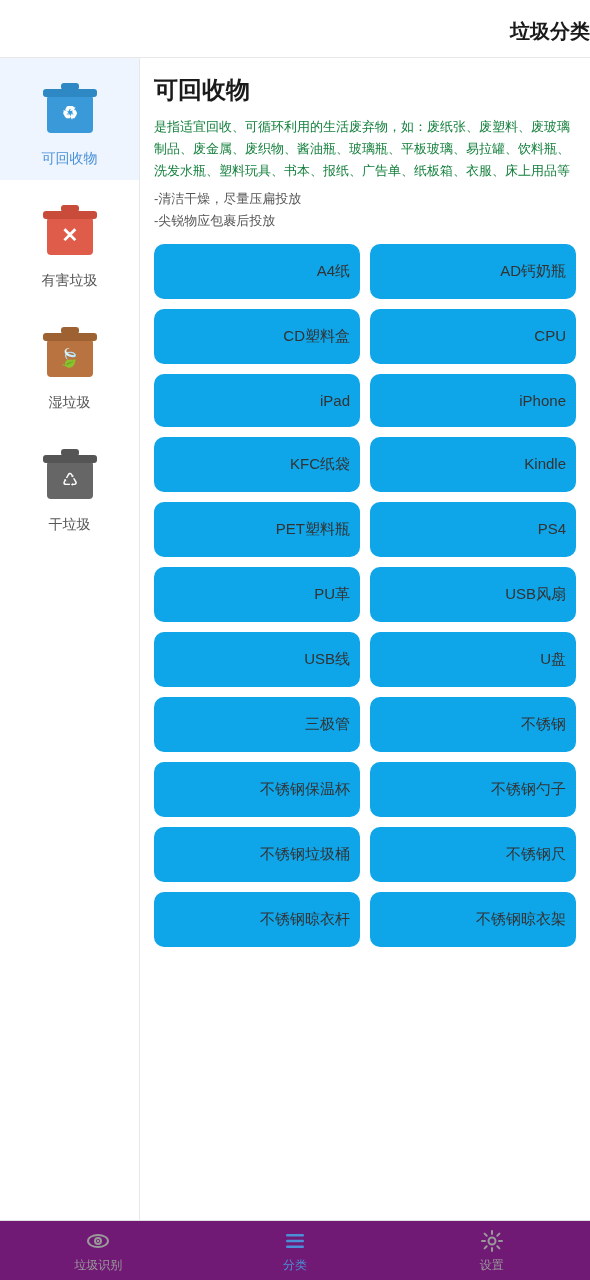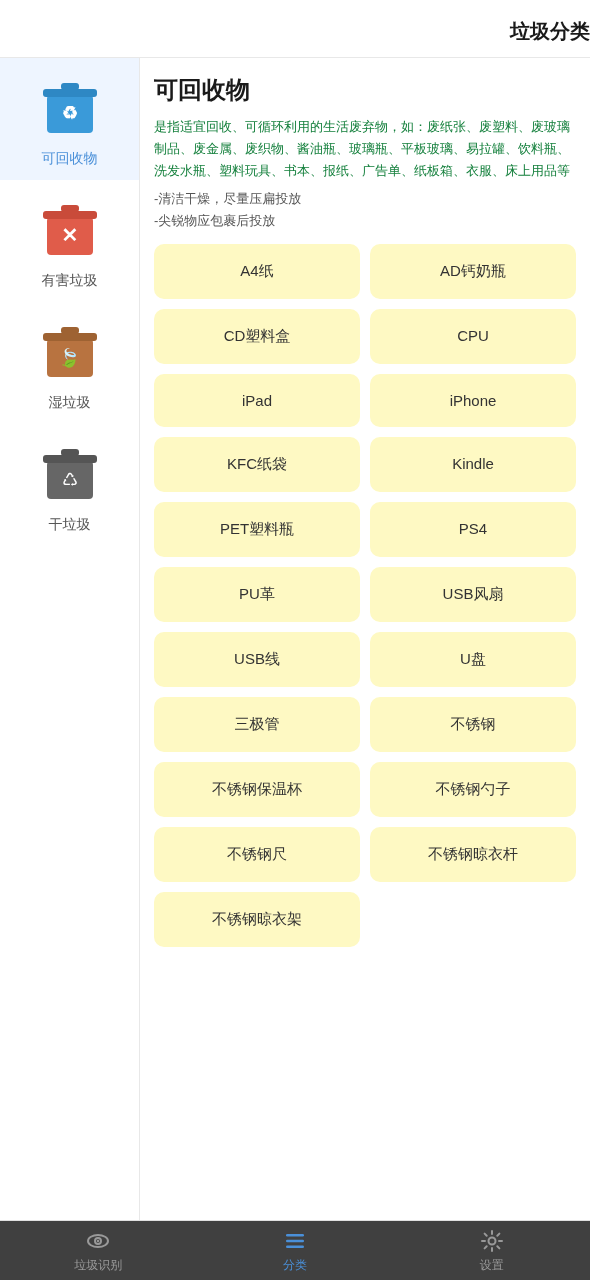--- a/index.html
+++ b/index.html
@@ -102,36 +102,36 @@
 
     
     .items-grid {
       display: grid;
       grid-template-columns: 1fr 1fr;
       gap: 10px;
       margin-top: 6px;
     }
 
     .grid-item {
-      background: #fef9c3;
+      background: #0ea5e9;
       border-radius: 10px;
       padding: 18px 10px;
-      text-align: center;
+      text-align: right;
       font-size: 15px;
       color: #333;
       cursor: pointer;
     }
 
     
     .tabbar {
       height: 60px;
       border-top: 1px solid #e0e0e0;
       display: flex;
       align-items: center;
-      background: #404040;
+      background: #701a75;
     }
 
     .tab-item {
       flex: 1;
       display: flex;
       flex-direction: column;
       align-items: center;
       justify-content: center;
       cursor: pointer;
       padding: 6px 0;
@@ -238,20 +238,21 @@
         <div class="grid-item">PET塑料瓶</div>
         <div class="grid-item">PS4</div>
         <div class="grid-item">PU革</div>
         <div class="grid-item">USB风扇</div>
         <div class="grid-item">USB线</div>
         <div class="grid-item">U盘</div>
         <div class="grid-item">三极管</div>
         <div class="grid-item">不锈钢</div>
         <div class="grid-item">不锈钢保温杯</div>
         <div class="grid-item">不锈钢勺子</div>
+        <div class="grid-item">不锈钢垃圾桶</div>
         <div class="grid-item">不锈钢尺</div>
         <div class="grid-item">不锈钢晾衣杆</div>
         <div class="grid-item">不锈钢晾衣架</div>
       </div>
   </div>
 
 </div>
 
 <div class="tabbar">
 

